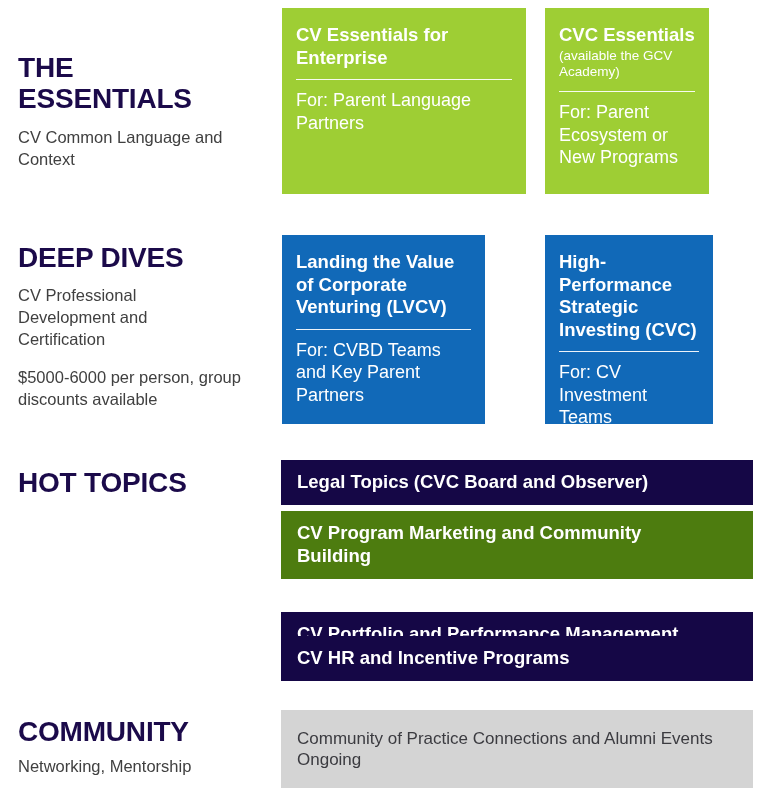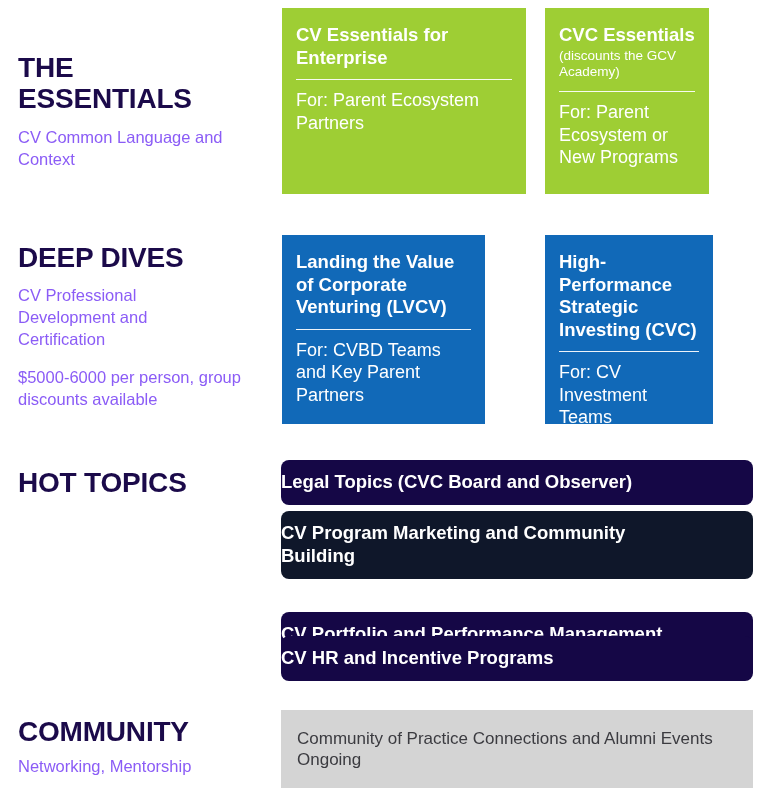--- a/index.html
+++ b/index.html
@@ -33,21 +33,21 @@
     font-weight: bold;
     color: #1b0a4a;
     font-size: 28px;
     line-height: 1.12;
     letter-spacing: -0.2px;
     margin: 0 0 12px 0;
   }
   .section-sub {
     font-size: 16.5px;
     line-height: 1.33;
-    color: #8b5cf6;
+    color: #404040;
     margin: 0 0 16px 0;
   }
   .section-sub.last { margin-bottom: 0; }
 
   
   .card {
     position: absolute;
     box-sizing: border-box;
     padding: 16px 14px 14px 14px;
     color: #ffffff;
@@ -79,23 +79,22 @@
     margin: 0;
     color: #ffffff;
   }
 
   
   .topic-bar {
     position: absolute;
     box-sizing: border-box;
     display: flex;
     align-items: center;
-    padding: 0 0;
+    padding: 0 16px;
     color: #ffffff;
-    border-radius: 8px;
   }
   .topic-label {
     font-weight: bold;
     font-size: 18.5px;
     line-height: 1.24;
   }
 
   
   .community-bar {
     position: absolute;
@@ -117,26 +116,26 @@
 <div class="page">
 
   <div class="left-col" style="top:16px;margin-top:36px;">
     <h2 class="section-heading" style="width:210px;">THE ESSENTIALS</h2>
     <p class="section-sub">CV Common Language and Context</p>
   </div>
 
   <div class="card" style="left:282px; top:8px; width:244px; height:186px; background:#9ECE34;">
     <p class="card-title">CV Essentials for Enterprise</p>
     <hr class="card-rule">
-    <p class="card-for">For: Parent Ecosystem Partners</p>
+    <p class="card-for">For: Parent Language Partners</p>
   </div>
 
   <div class="card" style="left:545px; top:8px; width:164px; height:186px; background:#9ECE34;">
     <p class="card-title">CVC Essentials</p>
-    <p class="card-note">(discounts the GCV Academy)</p>
+    <p class="card-note">(available the GCV Academy)</p>
     <hr class="card-rule">
     <p class="card-for">For: Parent Ecosystem or New Programs</p>
   </div>
 
   <div class="left-col" style="top:242px;">
     <h2 class="section-heading">DEEP DIVES</h2>
     <p class="section-sub" style="width:150px;">CV Professional Development and Certification</p>
     <p class="section-sub last">$5000-6000 per person, group discounts available</p>
   </div>
 
@@ -153,21 +152,21 @@
   </div>
 
   <div class="left-col" style="top:467px;">
     <h2 class="section-heading" style="margin-bottom:0;">HOT TOPICS</h2>
   </div>
 
   <div class="topic-bar" style="left:281px; top:460px; width:472px; height:45px; background:#150746;">
     <span class="topic-label">Legal Topics (CVC Board and Observer)</span>
   </div>
 
-  <div class="topic-bar" style="left:281px; top:511px; width:472px; height:68px; background:#0f172a;">
+  <div class="topic-bar" style="left:281px; top:511px; width:472px; height:68px; background:#4d7c0f;">
     <span class="topic-label" style="width:420px;">CV Program Marketing and Community Building</span>
   </div>
 
   <div class="topic-bar" style="left:281px; top:612px; width:472px; height:45px; background:#150746;">
     <span class="topic-label">CV Portfolio and Performance Management</span>
   </div>
 
   <div class="topic-bar" style="left:281px; top:636px; width:472px; height:45px; background:#150746;">
     <span class="topic-label">CV HR and Incentive Programs</span>
   </div>

